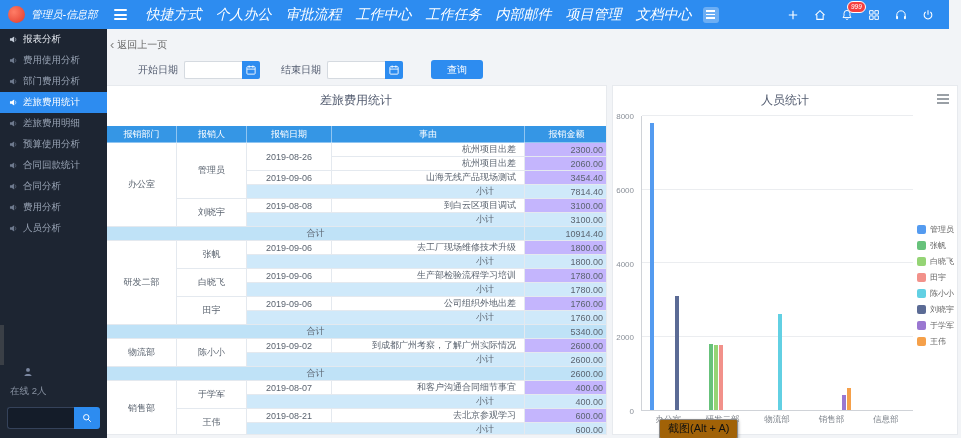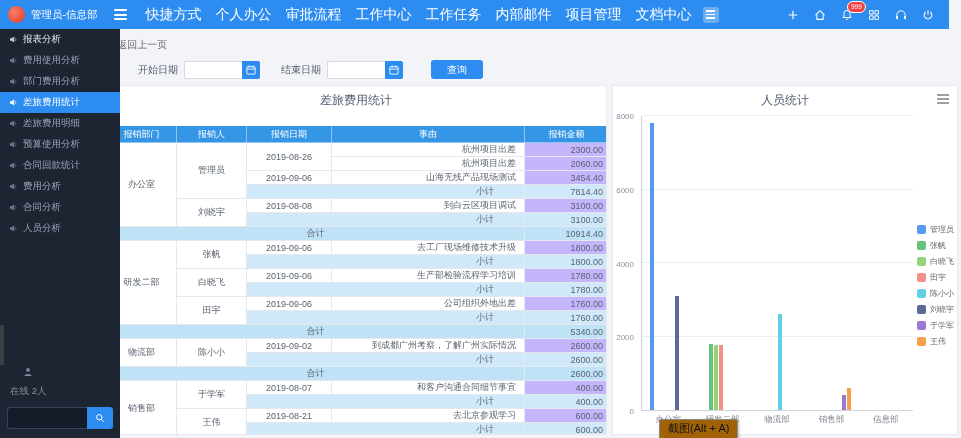--- a/index.html
+++ b/index.html
@@ -1,35 +1,35 @@
 <!DOCTYPE html>
 <html><head>
 <meta charset="utf-8">
 <style>
   * { margin:0; padding:0; box-sizing:border-box; }
   body { font-family:"Liberation Sans","DejaVu Sans",sans-serif; background:#fff; }
   .app { position:relative; width:961px; height:438px; background:#f2f4f7; overflow:hidden; }
 
   
-  .topbar { position:absolute; top:0; left:0; right:12px; height:29px; background:#2d8cf0; display:flex; align-items:center; color:#fff; z-index:6; }
+  .topbar { position:absolute; top:0; left:0; right:12px; height:29px; background:#2d8cf0; display:flex; align-items:center; color:#fff; z-index:6;font-style:italic; }
   .logo { width:17px; height:17px; border-radius:50%; background:radial-gradient(circle at 35% 35%, #ff7d66, #e03a2b); margin-left:8px; flex:none; cursor:pointer; }
   .brand { font-size:10.5px; margin-left:6px; white-space:nowrap; }
   .burger { margin-left:16px; display:flex; flex-direction:column; gap:2.5px; cursor:pointer; }
   .burger i { width:13px; height:2px; background:#fff; border-radius:1px; }
   .nav { display:flex; margin-left:12px; }
   .nav-item { color:#fff; font-size:14px; padding:0 7px; line-height:29px; cursor:pointer; white-space:nowrap; }
   .nav-more { width:16px; height:16px; background:rgba(255,255,255,.3); border-radius:3px; margin-left:4px; display:flex; flex-direction:column; gap:2px; align-items:center; justify-content:center; cursor:pointer; }
   .nav-more i { width:9px; height:1.5px; background:#fff; }
   .top-icons { margin-left:auto; display:flex; align-items:center; gap:13px; padding-right:14px; }
   .ticon { position:relative; display:flex; cursor:pointer; }
   .ticon svg { display:block; }
   .badge { position:absolute; top:-7px; left:7px; background:#f53f3f; color:#fff; font-size:6.5px; line-height:8px; padding:1px 3px; border-radius:6px; border:1px solid #fff; }
 
   
-  .sidebar { position:absolute; top:29px; left:0; width:120px; bottom:0; background:#1d2532; z-index:5; }
+  .sidebar { position:absolute; top:29px; left:0; width:107px; bottom:0; background:#1d2532; z-index:5; }
   .side-item { height:21px; display:flex; align-items:center; gap:5px; padding-left:9px; color:#98a3b4; font-size:9.5px; cursor:pointer; white-space:nowrap; }
   .side-item.head { color:#e8ecf2; }
   .side-item.active { background:#2d8cf0; color:#fff; }
   .sicon { display:flex; color:#6e7a8e; }
   .side-item.head .sicon { color:#c4ccd8; }
   .side-item.active .sicon { color:#fff; }
   .online { position:absolute; left:10px; bottom:40px; display:flex; align-items:center; gap:5px; color:#8892a2; font-size:9.5px;flex-direction:column; }
   .side-search { position:absolute; left:7px; right:7px; bottom:9px; height:22px; display:flex; }
   .side-search input { flex:1; min-width:0; background:#141c29; border:1px solid #35425a; border-right:none; border-radius:3px 0 0 3px; color:#cfd6e0; padding:0 6px; font-size:9px; outline:none; }
   .search-btn { width:26px; background:#2d8cf0; border:none; border-radius:0 3px 3px 0; display:flex; align-items:center; justify-content:center; cursor:pointer; }
@@ -214,30 +214,30 @@
           </span>
           <span>合同回款统计</span>
         </div>
         <div class="side-item">
           <span class="sicon">
             <svg width="9" height="9" viewBox="0 0 14 14">
               <path d="M1.5 5.2h2.6L8 2.2v9.6L4.1 8.8H1.5z" fill="currentColor"></path>
               <path d="M9.8 4.6c1.2 1.2 1.2 3.6 0 4.8" stroke="currentColor" stroke-width="1" fill="none" stroke-linecap="round"></path>
             </svg>
           </span>
+          <span>合同分析</span>
+        </div>
+        <div class="side-item">
+          <span class="sicon">
+            <svg width="9" height="9" viewBox="0 0 14 14">
+              <path d="M1.5 5.2h2.6L8 2.2v9.6L4.1 8.8H1.5z" fill="currentColor"></path>
+              <path d="M9.8 4.6c1.2 1.2 1.2 3.6 0 4.8" stroke="currentColor" stroke-width="1" fill="none" stroke-linecap="round"></path>
+            </svg>
+          </span>
           <span>费用分析</span>
-        </div>
-        <div class="side-item">
-          <span class="sicon">
-            <svg width="9" height="9" viewBox="0 0 14 14">
-              <path d="M1.5 5.2h2.6L8 2.2v9.6L4.1 8.8H1.5z" fill="currentColor"></path>
-              <path d="M9.8 4.6c1.2 1.2 1.2 3.6 0 4.8" stroke="currentColor" stroke-width="1" fill="none" stroke-linecap="round"></path>
-            </svg>
-          </span>
-          <span>合同分析</span>
         </div>
         <div class="side-item">
           <span class="sicon">
             <svg width="9" height="9" viewBox="0 0 14 14">
               <path d="M1.5 5.2h2.6L8 2.2v9.6L4.1 8.8H1.5z" fill="currentColor"></path>
               <path d="M9.8 4.6c1.2 1.2 1.2 3.6 0 4.8" stroke="currentColor" stroke-width="1" fill="none" stroke-linecap="round"></path>
             </svg>
           </span>
           <span>人员分析</span>
         </div>

